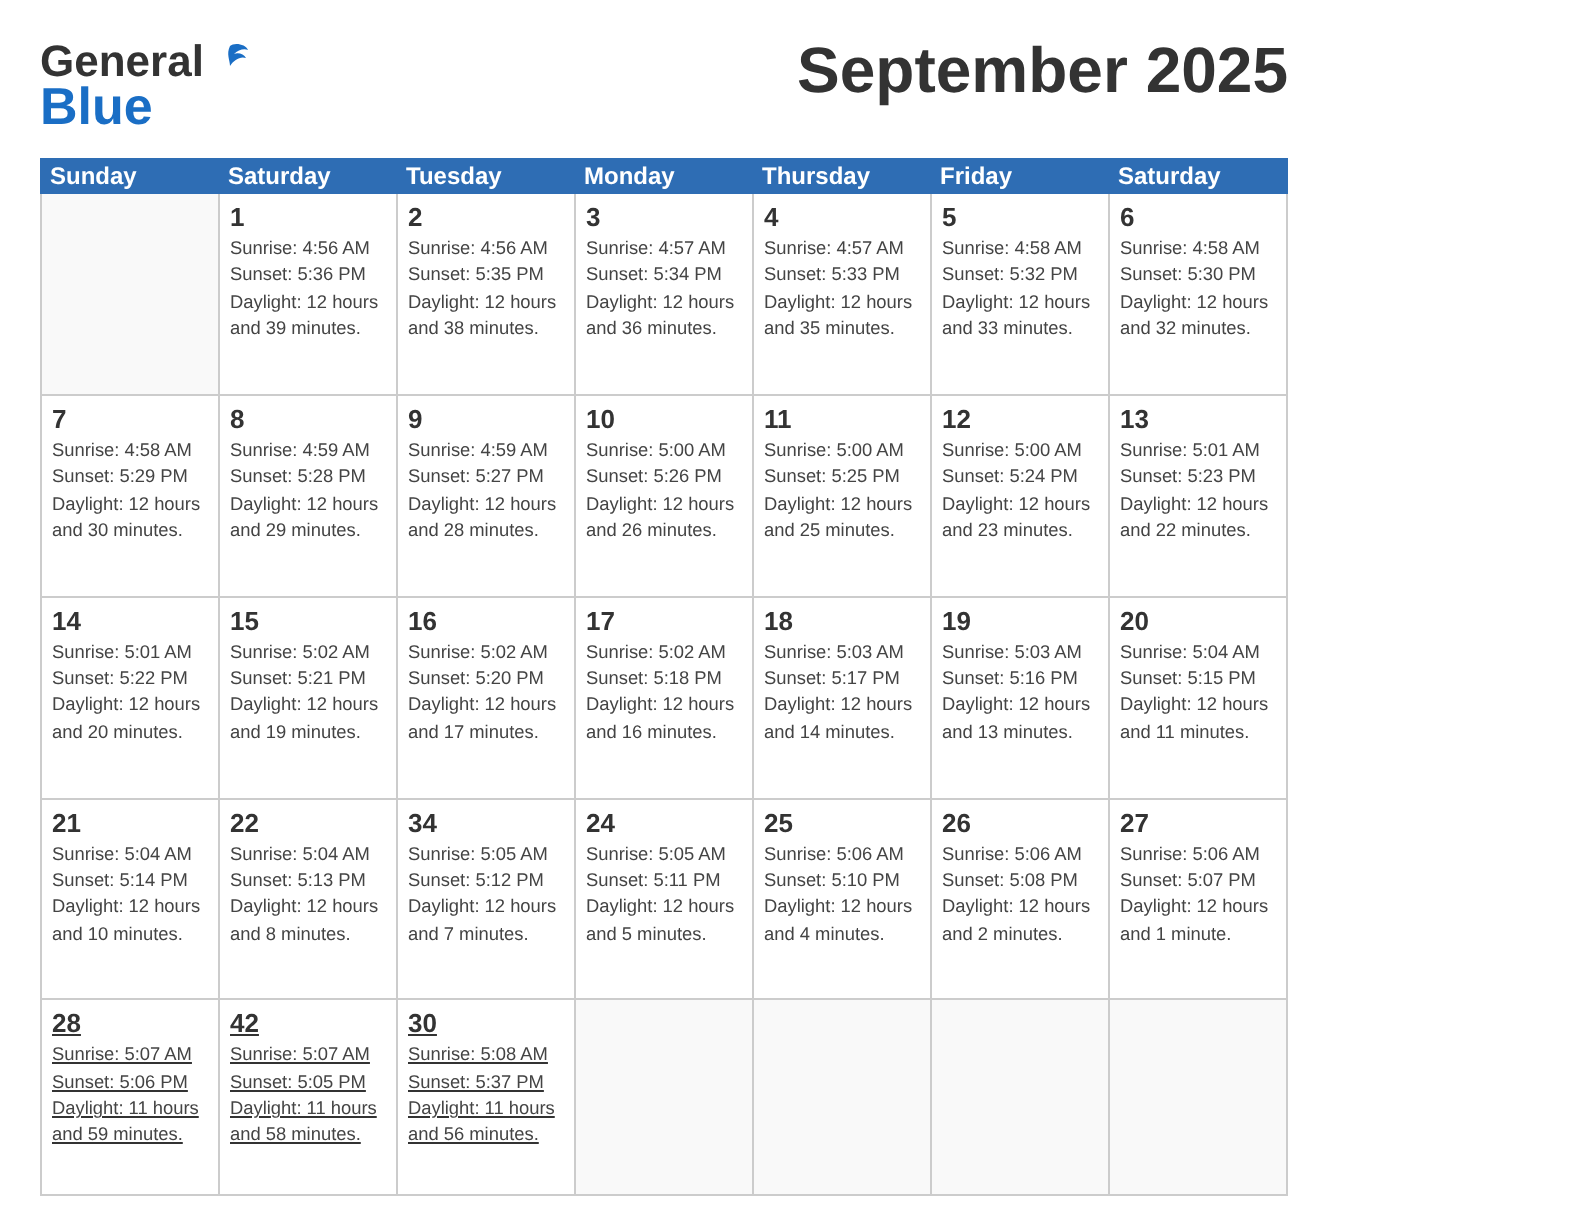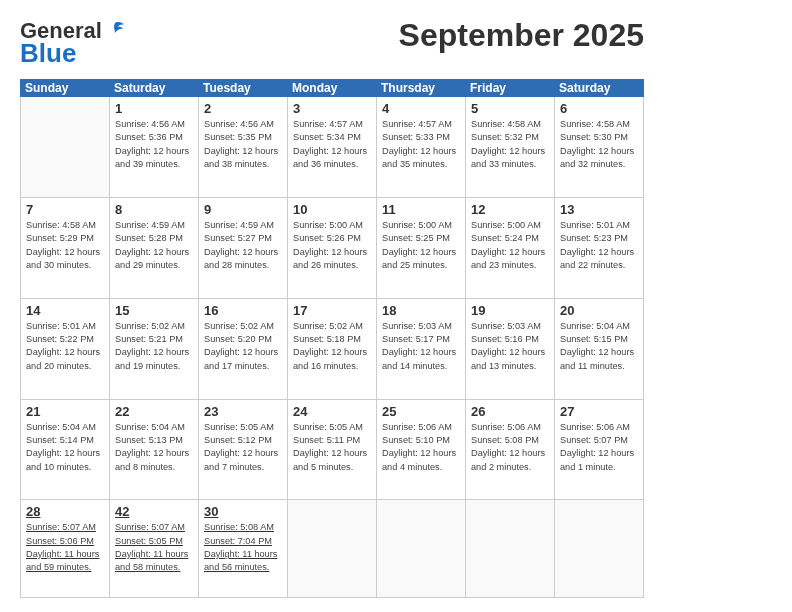--- a/index.html
+++ b/index.html
@@ -274,21 +274,21 @@
 and 10 minutes.</div>
           </td>
           <td>
             <span class="day-number">22</span>
             <div class="day-info" style="white-space: pre-line;">Sunrise: 5:04 AM
 Sunset: 5:13 PM
 Daylight: 12 hours
 and 8 minutes.</div>
           </td>
           <td>
-            <span class="day-number">23</span>
+            <span class="day-number">34</span>
             <div class="day-info" style="white-space: pre-line;">Sunrise: 5:05 AM
 Sunset: 5:12 PM
 Daylight: 12 hours
 and 7 minutes.</div>
           </td>
           <td>
             <span class="day-number">24</span>
             <div class="day-info" style="white-space: pre-line;">Sunrise: 5:05 AM
 Sunset: 5:11 PM
 Daylight: 12 hours
@@ -327,21 +327,21 @@
           <td>
             <span class="day-number">42</span>
             <div class="day-info" style="white-space: pre-line;">Sunrise: 5:07 AM
 Sunset: 5:05 PM
 Daylight: 11 hours
 and 58 minutes.</div>
           </td>
           <td>
             <span class="day-number">30</span>
             <div class="day-info" style="white-space: pre-line;">Sunrise: 5:08 AM
-Sunset: 7:04 PM
+Sunset: 5:37 PM
 Daylight: 11 hours
 and 56 minutes.</div>
           </td>
           <td class="empty-cell"></td>
           <td class="empty-cell"></td>
           <td class="empty-cell"></td>
           <td class="empty-cell"></td>
         </tr>
       </tbody>
   </table>

